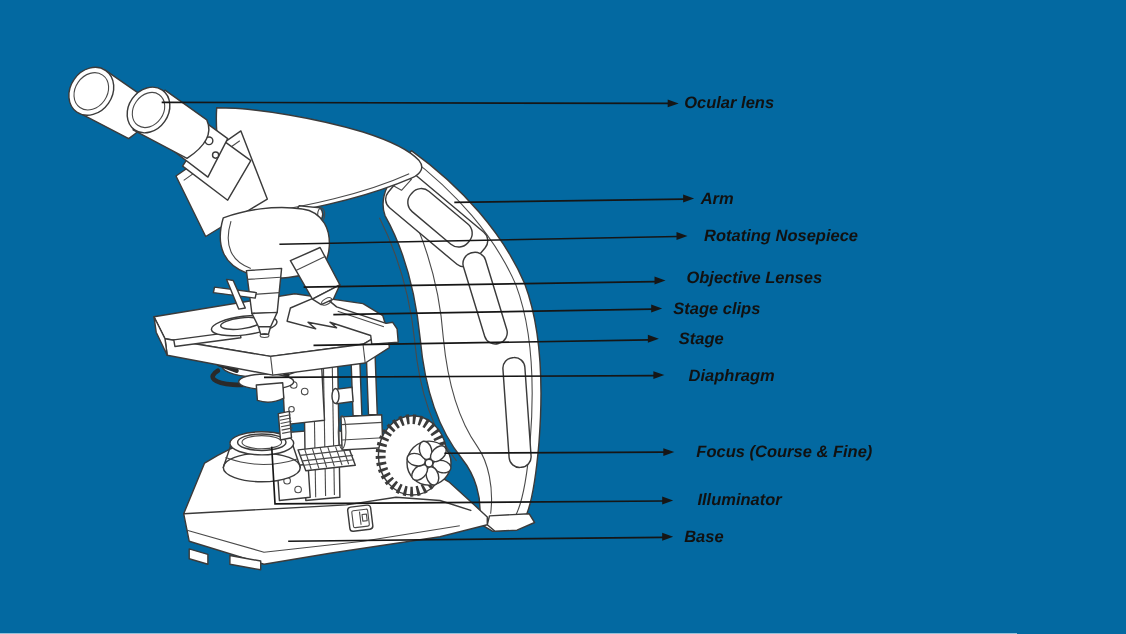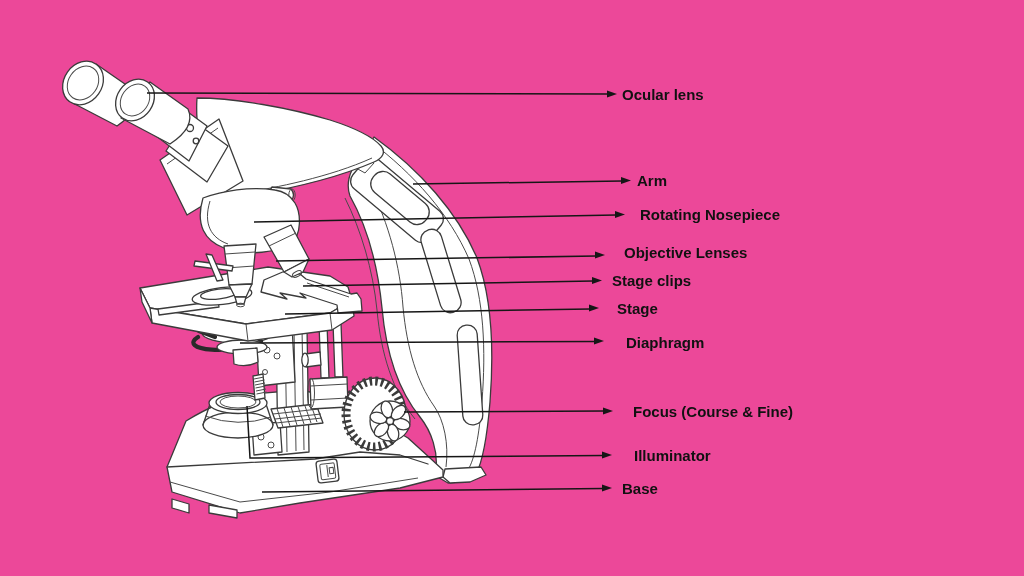--- a/index.html
+++ b/index.html
@@ -1,17 +1,17 @@
 <!DOCTYPE html>
 <html><head>
 <meta charset="utf-8">
 <style>
   html,body{margin:0;padding:0;background:#ffffff;}
-  .canvas{position:relative;width:1024px;height:576px;background:#ec4899;overflow:hidden;
-          font-family:"Liberation Sans",sans-serif;}
+  .canvas{position:relative;width:1024px;height:576px;background:#0369a1;overflow:hidden;
+          font-family:"Liberation Sans",sans-serif;font-style:italic;}
   svg{position:absolute;left:0;top:0;}
   .ln{fill:none;stroke:#3b3b3b;stroke-width:1.3;stroke-linejoin:round;stroke-linecap:round;}
   .fw{fill:#ffffff;stroke:#3b3b3b;stroke-width:1.3;stroke-linejoin:round;}
   .thin{fill:none;stroke:#4a4a4a;stroke-width:1;stroke-linejoin:round;}
   .heavy{fill:none;stroke:#2a2a2a;stroke-width:4.2;stroke-linecap:round;}
   .knurl{fill:none;stroke:#3b3b3b;stroke-width:9;stroke-dasharray:2.6 3.2;}
   .arrow{fill:none;stroke:#161616;stroke-width:1.5;}
   .ah{fill:#161616;stroke:none;}
   text.lab{font-family:"Liberation Sans",sans-serif;font-weight:700;font-size:15px;fill:#111111;}
 </style>

